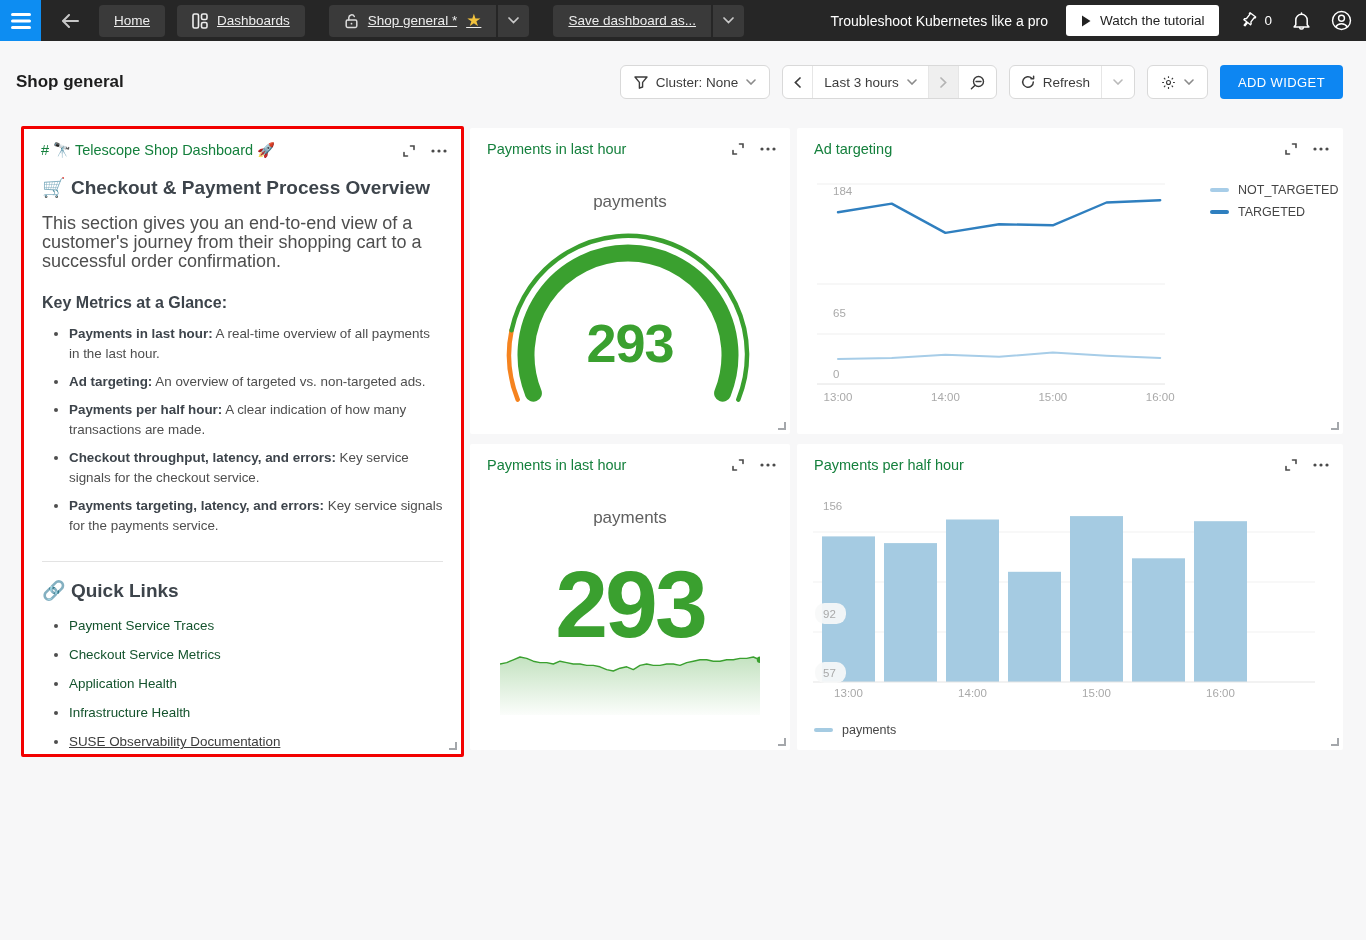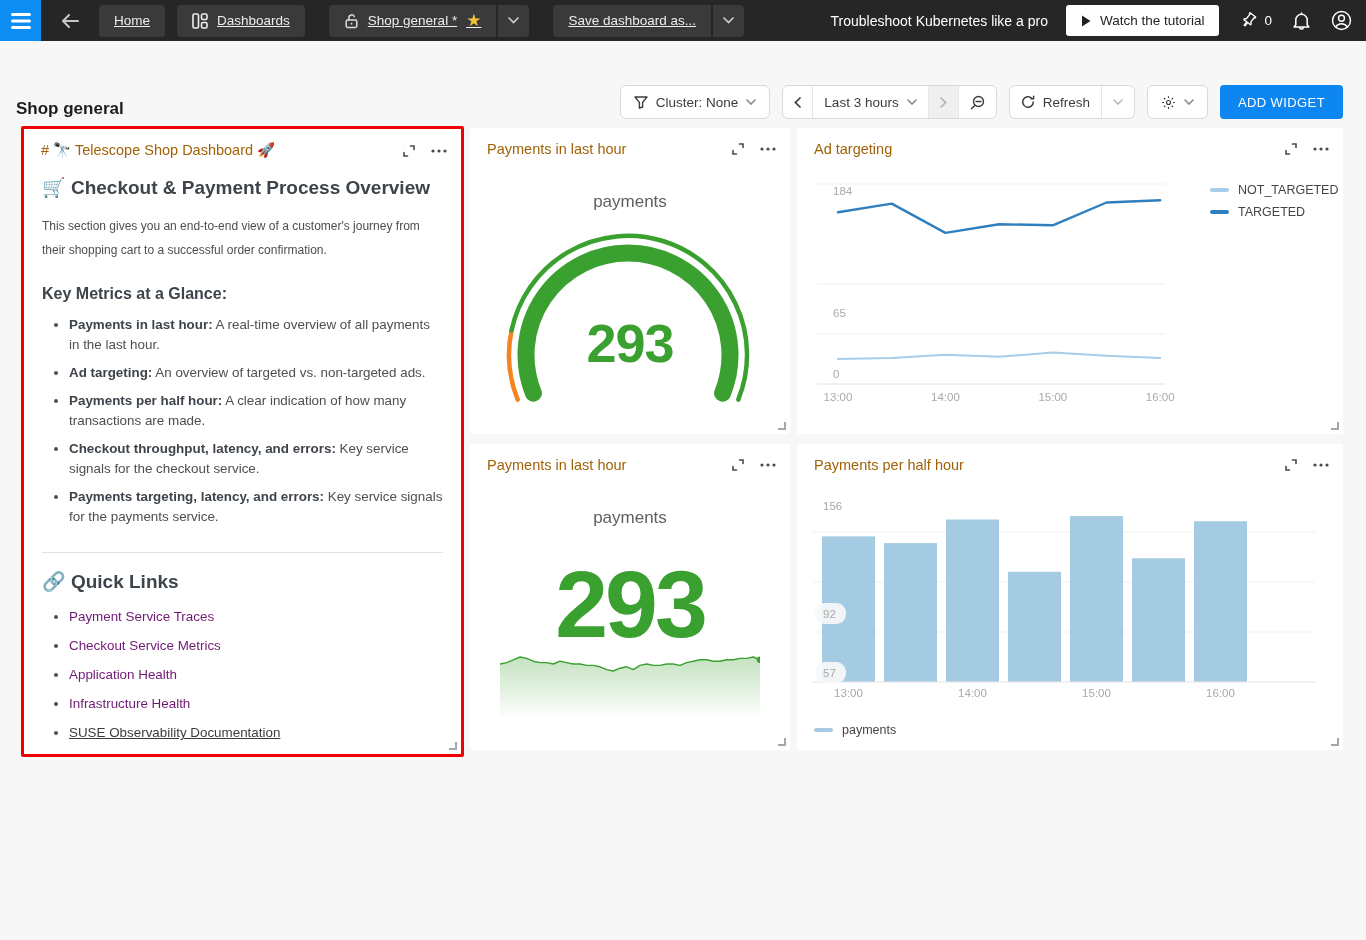--- a/index.html
+++ b/index.html
@@ -45,21 +45,21 @@
   }
   .bar-icon-btn {
     display:flex; align-items:center; gap:6px; color:#fff; cursor:pointer;
     margin-left:20px; flex:0 0 auto; font-size:13.5px;
   }
   .bar-icon-btn:last-child { margin-right:14px; }
 
   
   .page-header {
     position:absolute; top:41px; left:0; right:0; height:78px;
-    display:flex; align-items:flex-end; padding:4px 23px 0 16px;
+    display:flex; align-items:center; padding:4px 23px 0 16px;
   }
   .page-title { font-size:17px; font-weight:700; color:#1d1d1d; }
   .header-controls { margin-left:auto; display:flex; align-items:center; gap:12px; }
   .ctl-btn, .ctl-group {
     background:#fff; border:1px solid #d9d9d9; border-radius:6px; height:34px;
     display:flex; align-items:center; font-size:13.5px; color:#3c3c3c;
   }
   .ctl-btn { padding:0 13px; gap:8px; cursor:pointer; }
   .ctl-group { overflow:hidden; }
   .ctl-seg {
@@ -75,41 +75,41 @@
   }
   .chev-icon { color:#8b8b8b; }
 
   
   .card {
     position:absolute; background:#fff; border-radius:2px;
   }
   .card-header {
     display:flex; align-items:center; padding:13px 14px 0 17px;
   }
-  .card-title { font-size:14.5px; font-weight:500; color:#a16207; }
+  .card-title { font-size:14.5px; font-weight:500; color:#15803d; }
   .card-actions { margin-left:auto; display:flex; align-items:center; gap:15px; }
   .icon-btn { cursor:pointer; color:#4a4a4a; display:flex; }
   .resize-handle {
     position:absolute; right:4px; bottom:4px; width:8px; height:8px;
     border-right:2px solid #a4a7ab; border-bottom:2px solid #a4a7ab; cursor:nwse-resize;
   }
 
   
   #md-card { left:21px; top:126px; width:443px; height:631px; border:3px solid #f20000; }
   .md-body { padding:0 18px; }
   .md-h2 { font-size:19px; font-weight:700; color:#3d444b; margin-top:17px; }
-  .md-p  { font-size:12px; color:#4e4e4e; line-height:24px; margin-top:15px; }
+  .md-p  { font-size:18px; color:#4e4e4e; line-height:19px; margin-top:15px; }
   .md-h3 { font-size:16px; font-weight:700; color:#3d444b; margin-top:23px; }
   .md-ul { margin-top:12px; padding-left:27px; list-style:disc; }
   .md-ul li { font-size:13.4px; color:#4e4e4e; line-height:20px; margin-top:8px; }
   .md-ul li strong { color:#3d444b; }
   .md-hr { border:none; border-top:1px solid #e3e3e3; margin-top:25px; }
   .links-ul { margin-top:14px; padding-left:27px; list-style:disc; }
   .links-ul li { font-size:13.4px; color:#4e4e4e; line-height:20px; margin-top:9px; }
-  .links-ul a { color:#701a75; text-decoration:none; cursor:pointer; }
+  .links-ul a { color:#14532d; text-decoration:none; cursor:pointer; }
   .links-ul a.plain { color:#3c3c3c; text-decoration:underline; }
 
   
   #gauge-card { left:470px; top:128px; width:320px; height:306px; }
   #stat-card  { left:470px; top:444px; width:320px; height:306px; }
   .metric-label {
     position:absolute; top:64px; left:0; width:100%; text-align:center;
     font-size:17px; color:#5f5f5f;
   }
   .gauge-value {

